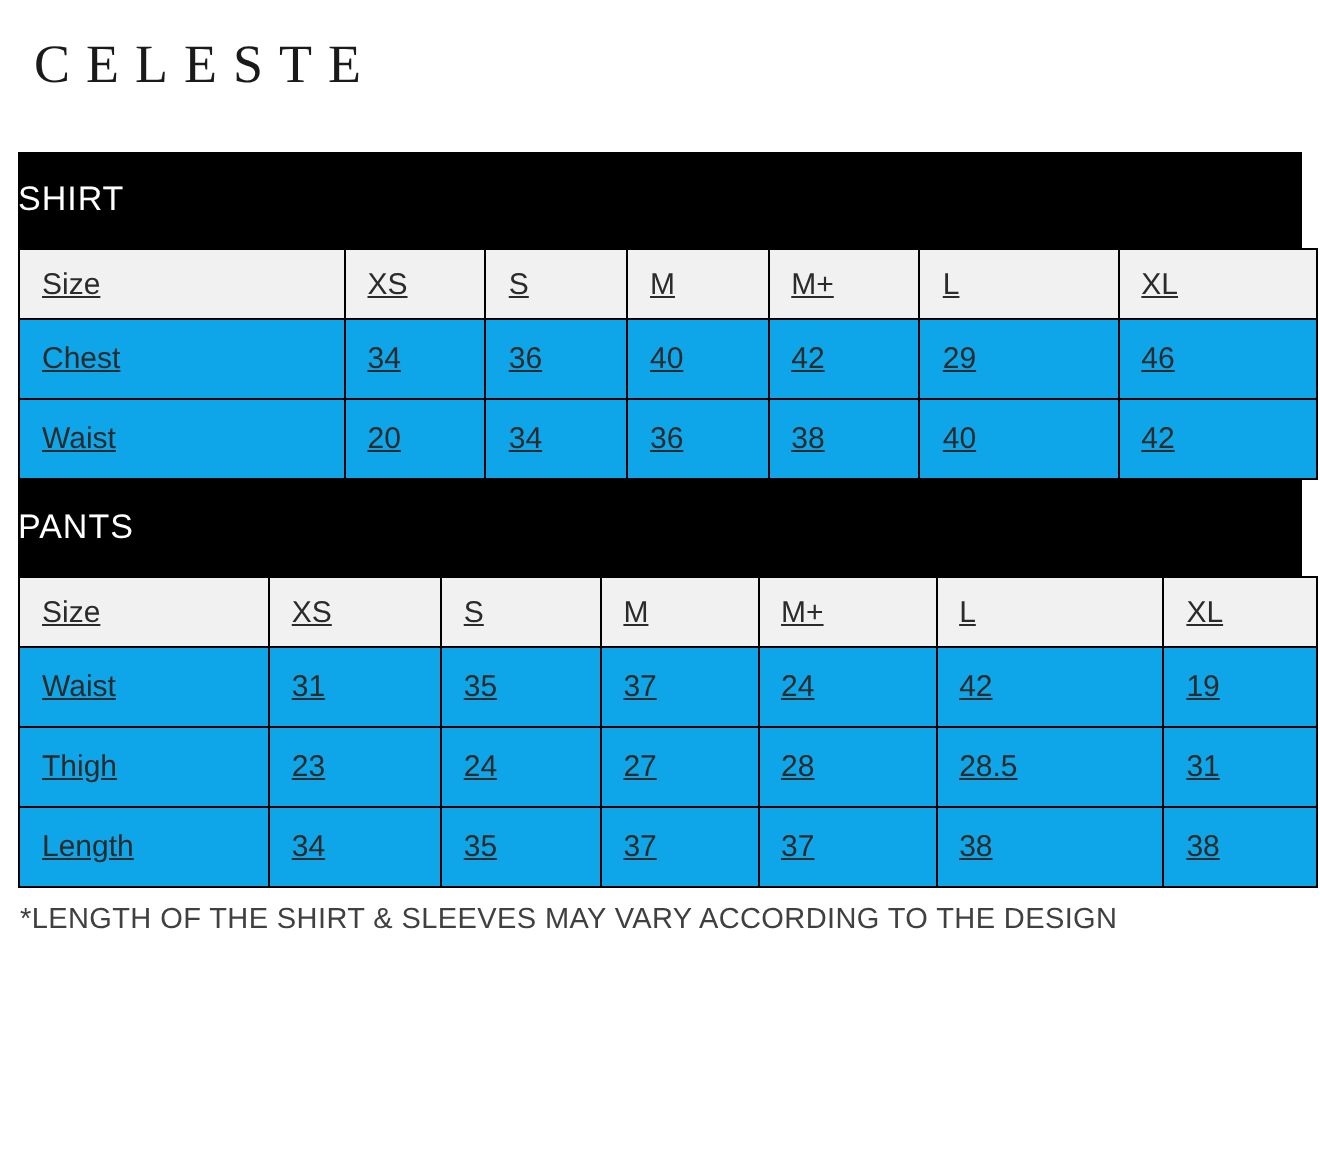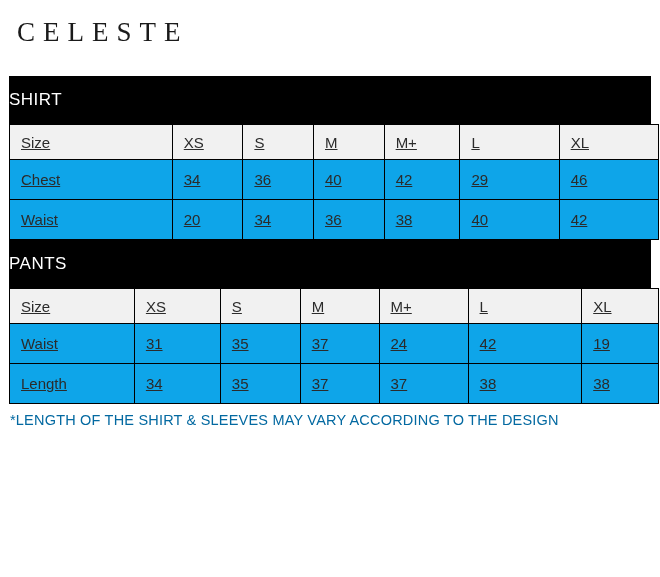--- a/index.html
+++ b/index.html
@@ -76,21 +76,21 @@
   .pants-col-s  { width: 78px; }
   .pants-col-m  { width: 77px; }
   .pants-col-mp { width: 87px; }
   .pants-col-l  { width: 111px; }
   .pants-col-xl { width: 75px; }
 
   .footnote {
     margin: 8px 0 0 1px;
     font-size: 14.5px;
     letter-spacing: 0.2px;
-    color: #0369a1;
+    color: #404040;
   }
 </style>
 </head>
 <body>
 
 <div class="page">
 
   <h1 class="brand-title">CELESTE</h1>
 
   <section>
@@ -166,20 +166,29 @@
         <tr>
           <td>Waist</td>
           <td>31</td>
           <td>35</td>
           <td>37</td>
           <td>24</td>
           <td>42</td>
           <td>19</td>
         </tr>
         <tr>
+          <td>Thigh</td>
+          <td>23</td>
+          <td>24</td>
+          <td>27</td>
+          <td>28</td>
+          <td>28.5</td>
+          <td>31</td>
+        </tr>
+        <tr>
           <td>Length</td>
           <td>34</td>
           <td>35</td>
           <td>37</td>
           <td>37</td>
           <td>38</td>
           <td>38</td>
         </tr>
       </tbody>
     </table>

